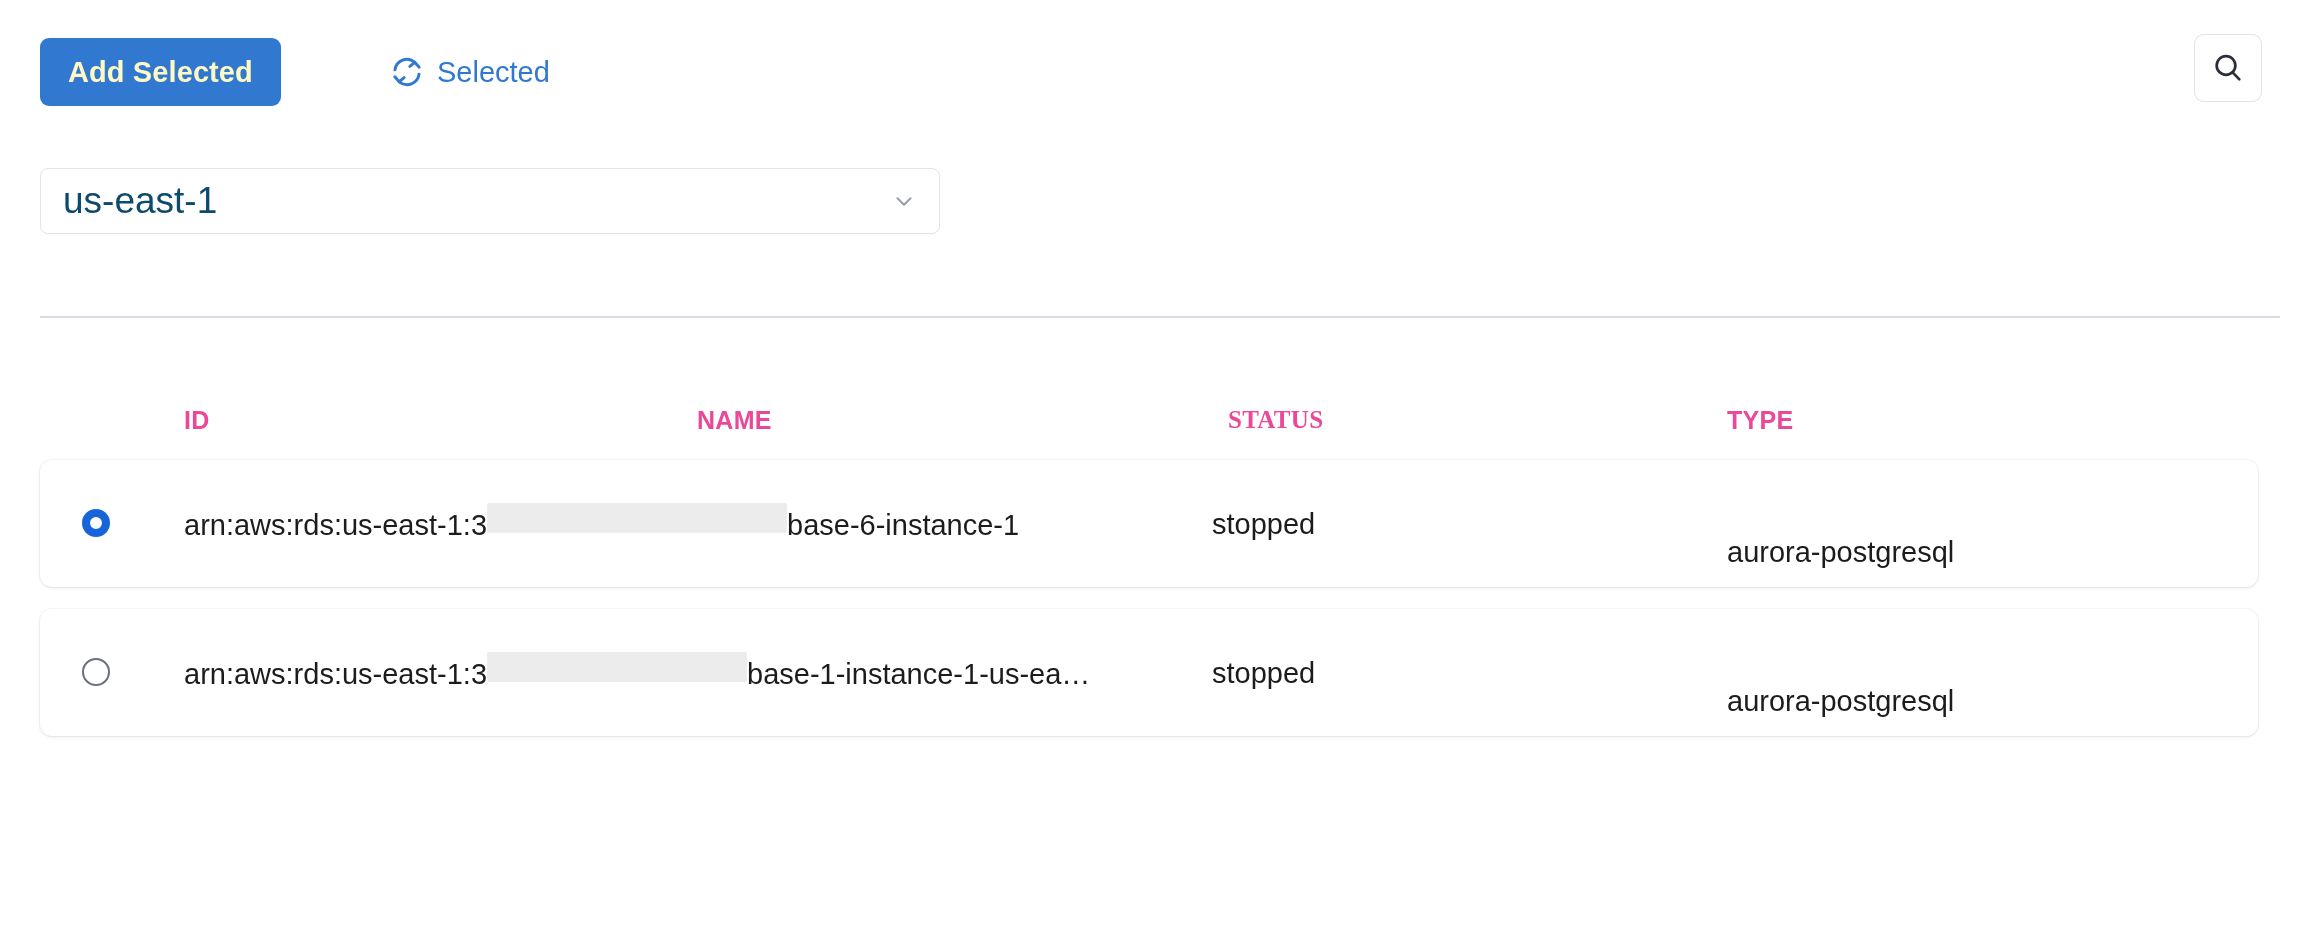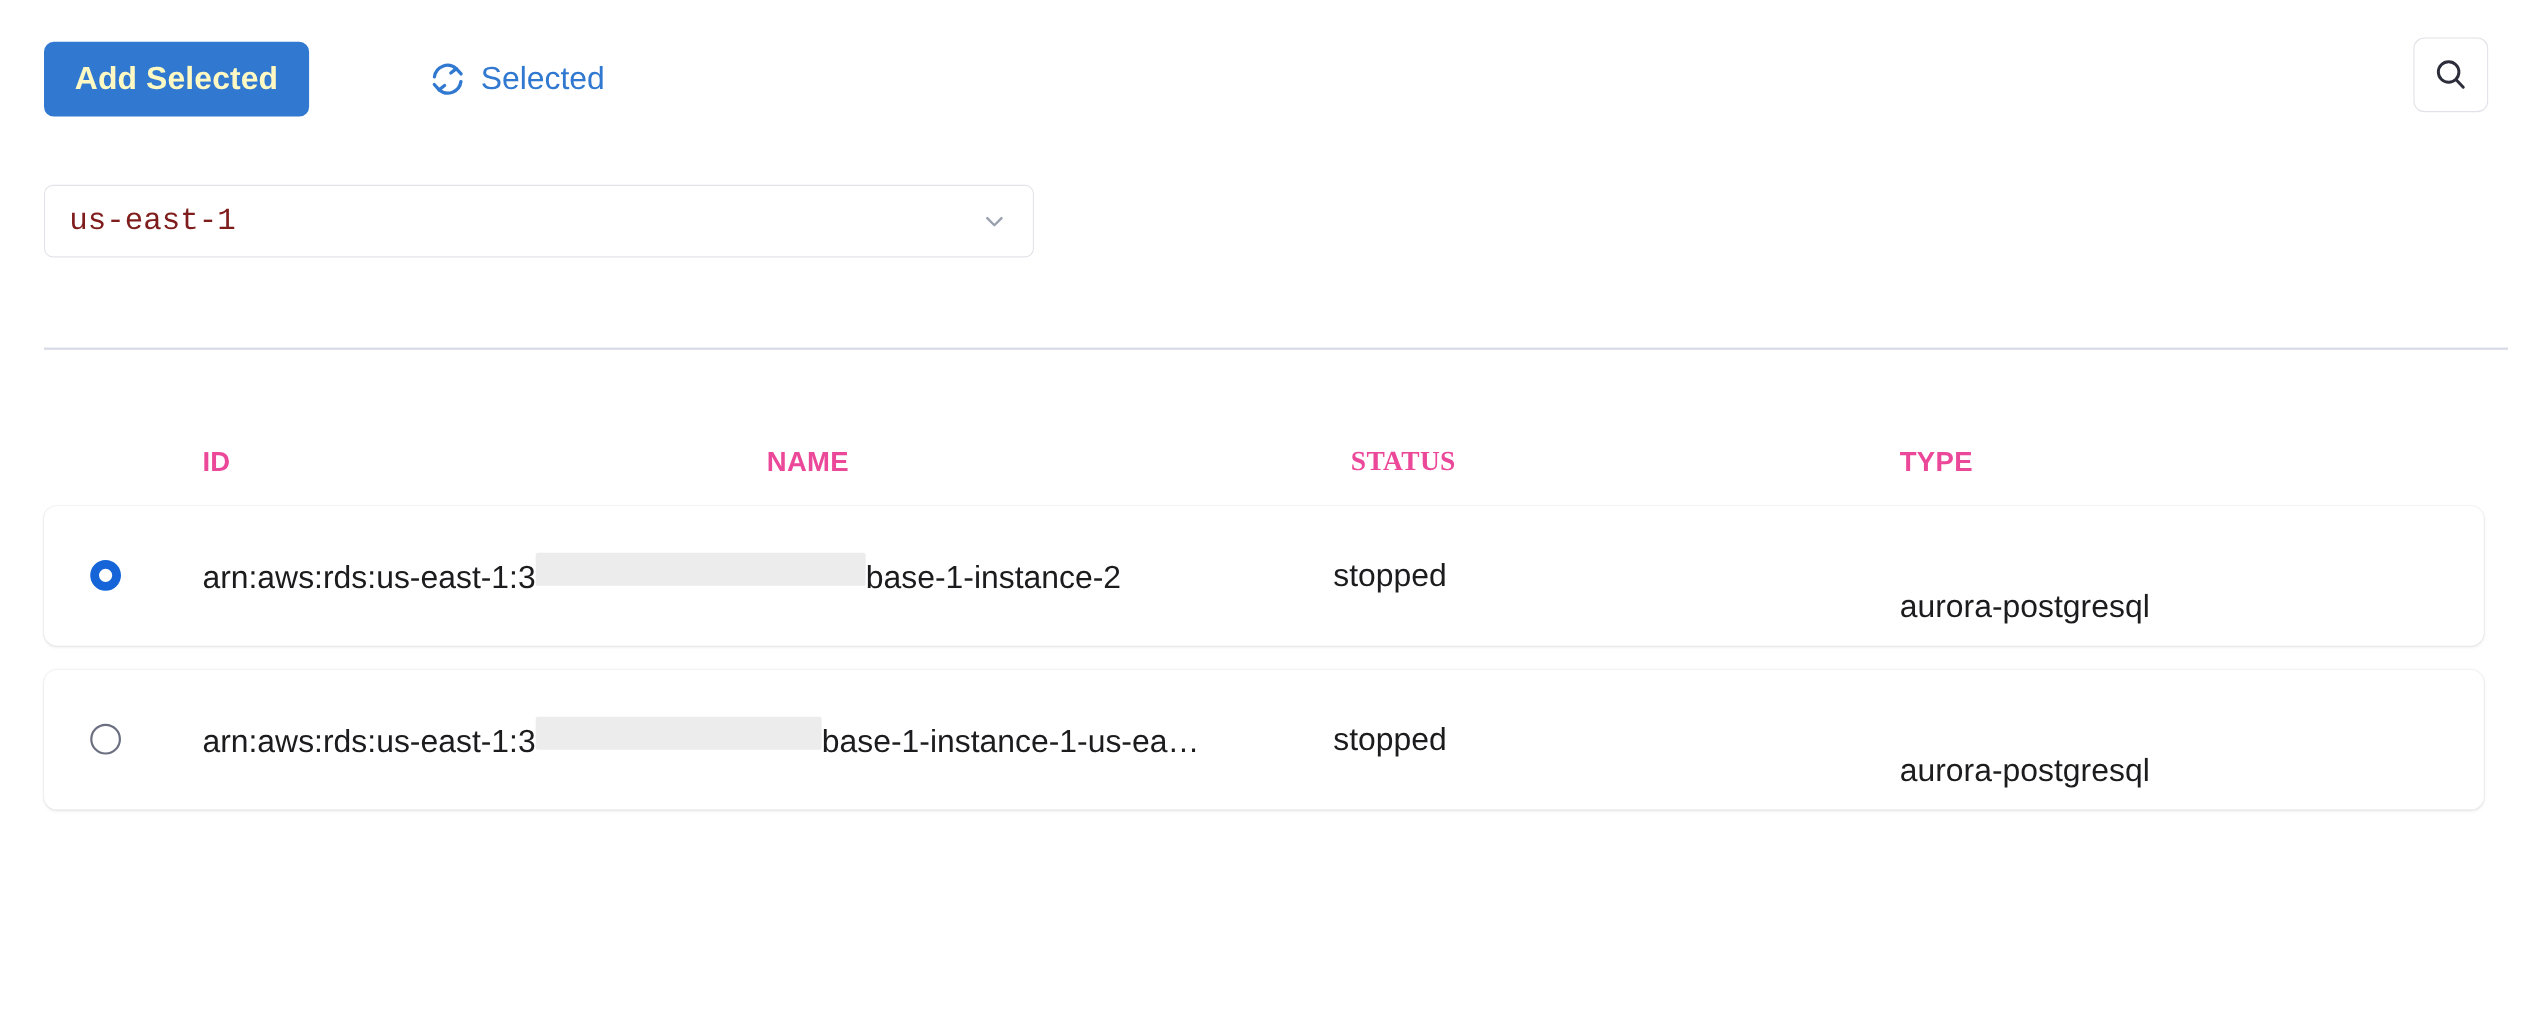--- a/index.html
+++ b/index.html
@@ -112,23 +112,23 @@
     height: 100%;
     border: 1.5px solid #e3e3ea;
     border-radius: 8px;
     background: #ffffff;
     display: flex;
     align-items: center;
     padding: 0 22px;
     cursor: pointer;
   }
   .region-select .value {
-    font-size: 28px;
-    color: #7f1d1d;
-    font-family: Liberation Mono, monospace;
+    font-size: 37px;
+    color: #0c4a6e;
+    font-family: Liberation Sans, sans-serif;
     flex: 1;
   }
   .region-select .chevron-down-icon {
     width: 26px;
     height: 26px;
     display: inline-flex;
     align-items: center;
     justify-content: center;
     flex: none;
   }
@@ -285,21 +285,21 @@
       <div class="th col-name">NAME</div>
       <div class="th col-status">STATUS</div>
       <div class="th col-type">TYPE</div>
     </div>
 
     <div class="rows" id="rows-container">
         <div class="row">
           <div class="radio-cell">
             <span class="radio checked"></span>
           </div>
-          <div class="cell c-id"><span class="id-text">arn:aws:rds:us-east-1:3</span><span class="redact" style="width: 300px;"></span><span class="id-text">base-1-instance-2</span></div>
+          <div class="cell c-id"><span class="id-text">arn:aws:rds:us-east-1:3</span><span class="redact" style="width: 300px;"></span><span class="id-text">base-6-instance-1</span></div>
           <div class="cell c-status">stopped</div>
           <div class="cell c-type">aurora-postgresql</div>
         </div>
         <div class="row">
           <div class="radio-cell">
             <span class="radio"></span>
           </div>
           <div class="cell c-id"><span class="id-text">arn:aws:rds:us-east-1:3</span><span class="redact" style="width: 260px;"></span><span class="id-text">base-1-instance-1-us-ea…</span></div>
           <div class="cell c-status">stopped</div>
           <div class="cell c-type">aurora-postgresql</div>

